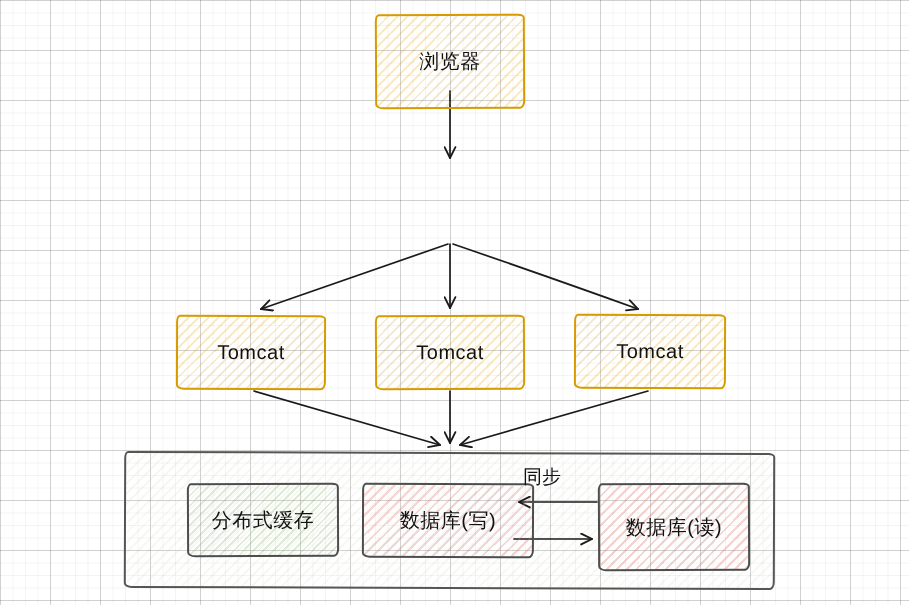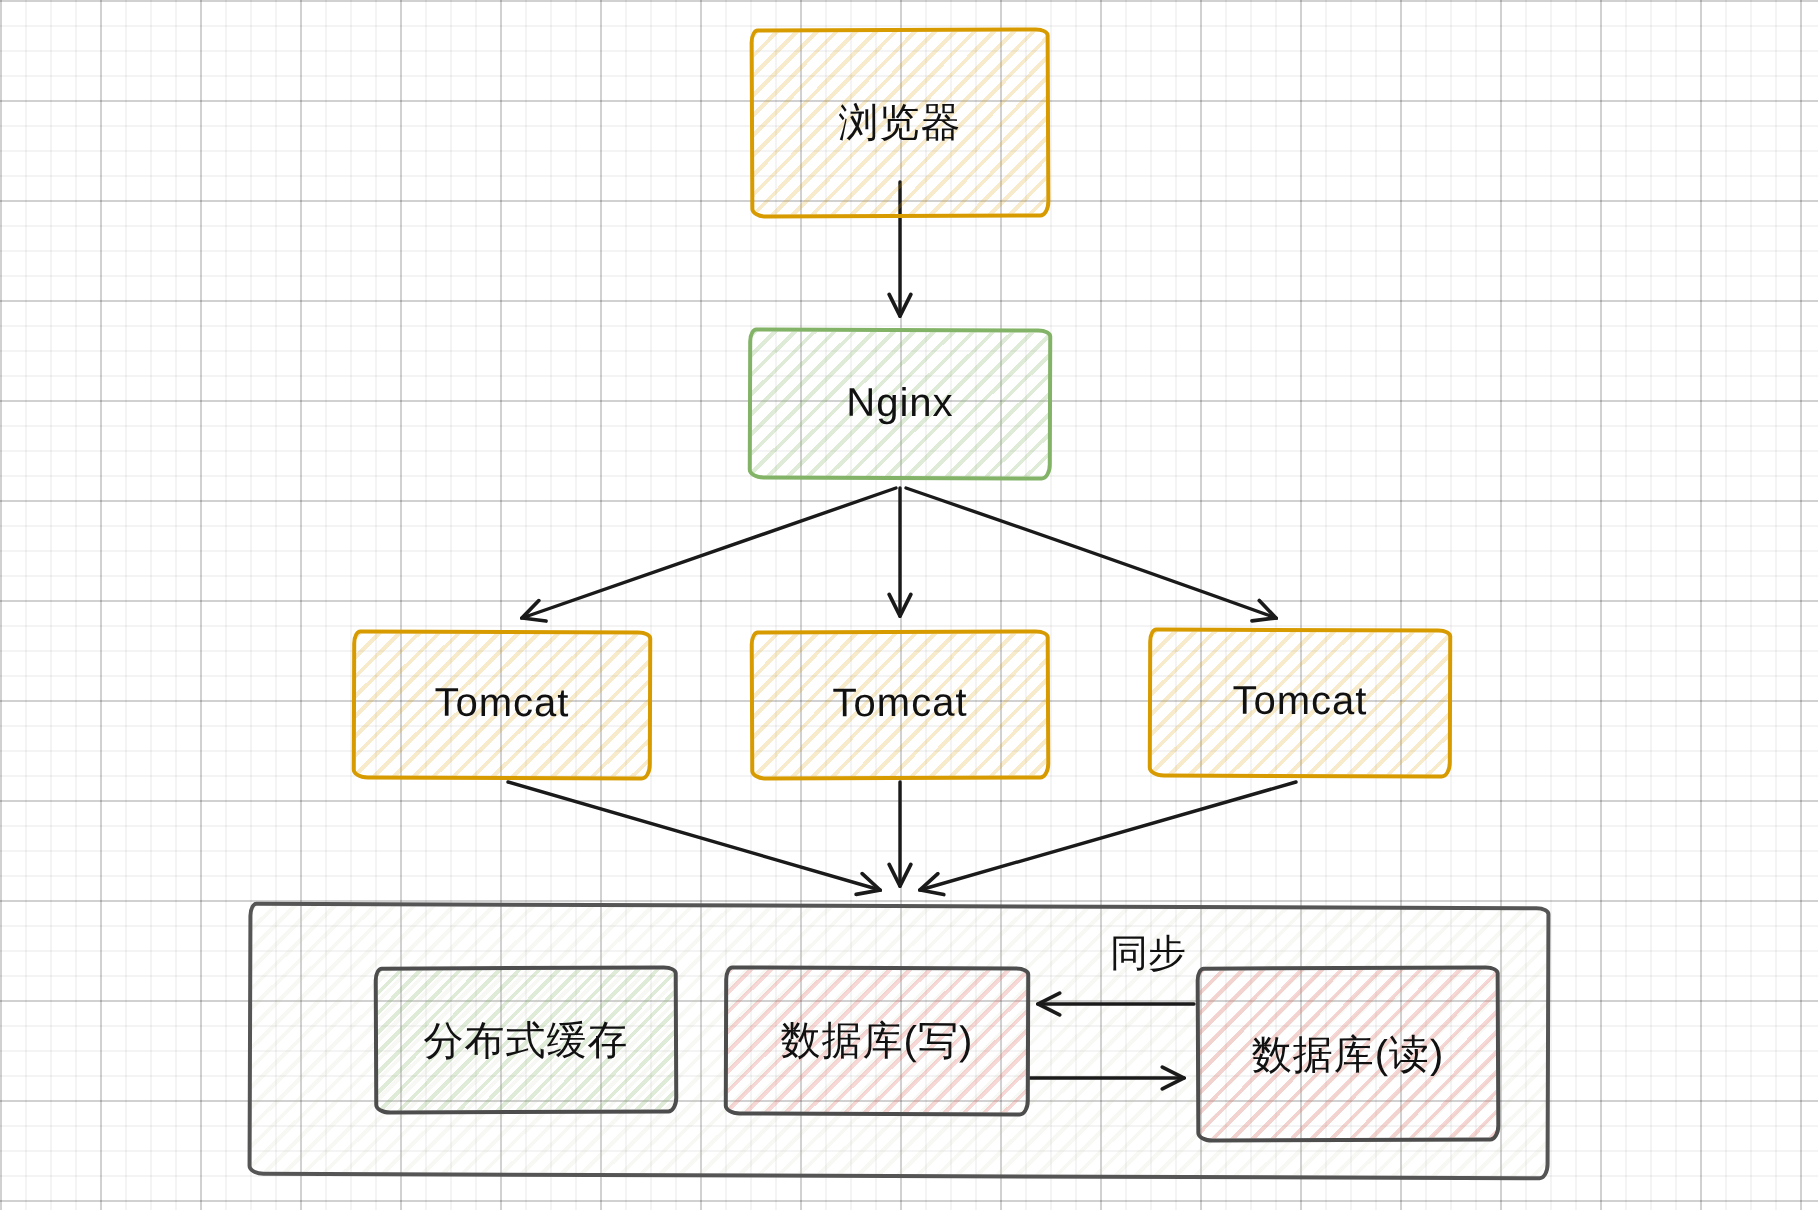--- a/index.html
+++ b/index.html
@@ -68,27 +68,27 @@
       rgba(255,255,255,0) 2px, rgba(255,255,255,0) 7px);
   }
 
   #node-browser      { left: 375px; top: 14px;  width: 150px; height: 95px; }
   #node-nginx        { left: 374px; top: 164px; width: 152px; height: 76px; }
   #node-tomcat-left  { left: 176px; top: 315px; width: 150px; height: 75px; }
   #node-tomcat-mid   { left: 375px; top: 315px; width: 150px; height: 75px; }
   #node-tomcat-right { left: 574px; top: 314px; width: 152px; height: 75px; }
   #node-data-tier    { left: 124px; top: 452px; width: 651px; height: 137px; }
   #node-cache        { left: 187px; top: 483px; width: 152px; height: 74px; text-align: center; }
-  #node-db-write     { left: 362px; top: 483px; width: 153px; height: 75px; }
+  #node-db-write     { left: 362px; top: 483px; width: 172px; height: 75px; }
   #node-db-read      { left: 598px; top: 483px; width: 152px; height: 88px; }
 
   #edge-label-sync {
     position: absolute;
     left: 523px; top: 464px; width: 70px;
-    text-align: right;
+    text-align: left;
     font-size: 19px;
     color: #111;
   }
 
   #edges-layer {
     position: absolute;
     left: 0; top: 0;
     width: 909px; height: 605px;
     pointer-events: none;
   }
@@ -120,23 +120,20 @@
     <path d="M450,391 L450,443" marker-end="url(#ah)"></path>
     <path d="M648,391 Q552,419 460,445" marker-end="url(#ah)"></path>
     <path d="M597,502 L519,502" marker-end="url(#ah)"></path>
     <path d="M514,539 L592,539" marker-end="url(#ah)"></path>
   </svg>
 
   <div class="node sketch orange tilt-a" id="node-browser">
     <span>浏览器</span>
   </div>
 
-  <div class="node sketch green tilt-b" id="node-nginx">
-    <span>Nginx</span>
-  </div>
 
   <div class="node sketch orange tilt-b" id="node-tomcat-left">
     <span>Tomcat</span>
   </div>
 
   <div class="node sketch orange tilt-a" id="node-tomcat-mid">
     <span>Tomcat</span>
   </div>
 
   <div class="node sketch orange tilt-b" id="node-tomcat-right">

